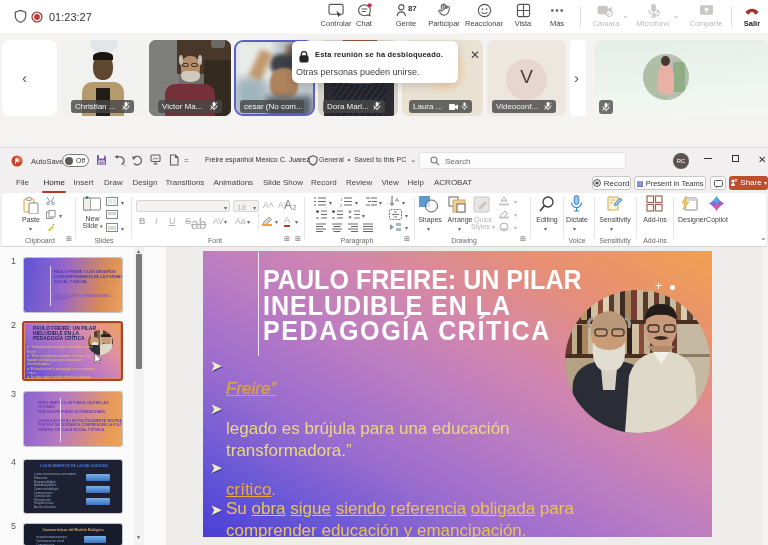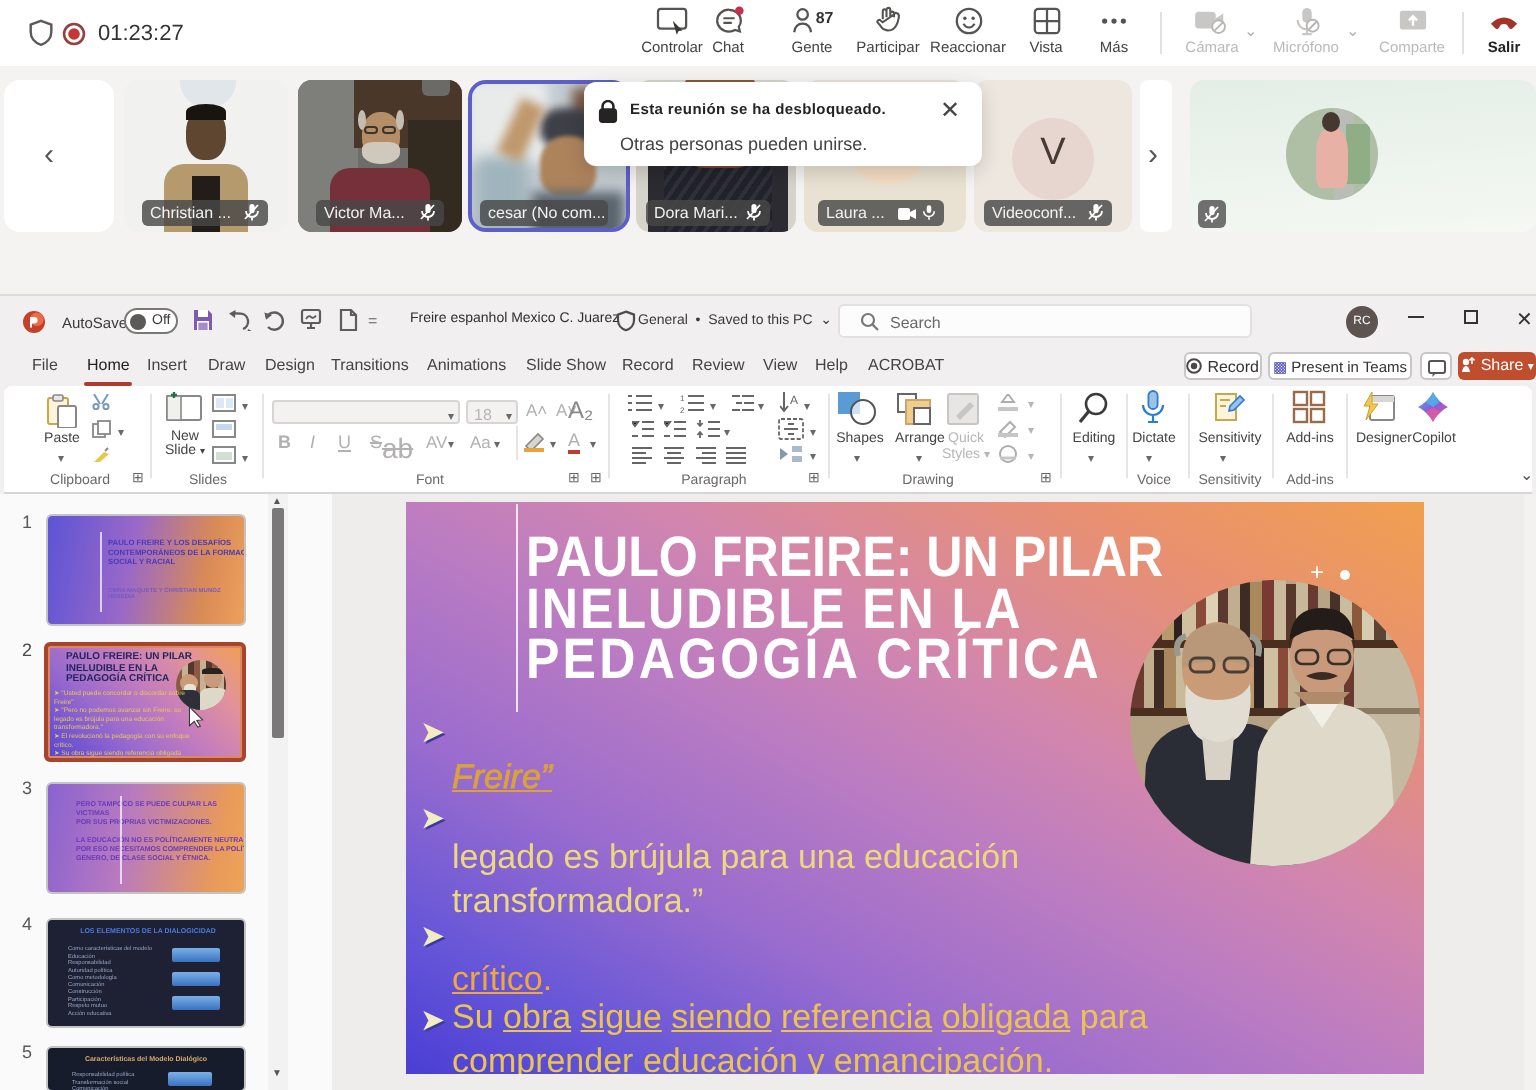--- a/index.html
+++ b/index.html
@@ -11,21 +11,21 @@
 .tbtn { position:absolute; top:3px; text-align:center; color:#424242; }
 .tbtn .lbl { font-size:7.5px; margin-top:1px; color:#424242; }
 .tbtn.gray .lbl { color:#bcbab8; }
 .tbtn svg { display:block; margin:0 auto; }
 .vsep { position:absolute; top:6px; width:1px; height:21px; background:#e3e1e0; }
 
 #strip { position:absolute; left:0; top:33px; width:768px; height:114px; background:#f4f3f1; }
 .thumb { position:absolute; top:7px; height:76px; border-radius:7px; overflow:hidden; }
 .pill { position:absolute; height:13px; background:rgba(72,72,72,.82); border-radius:3px; color:#f2f2f2; font-size:8px; line-height:13px; padding:0 4px; display:flex; align-items:center; gap:3px; white-space:nowrap; }
 
-#popup { position:absolute; left:292px; top:41px; width:199px; height:42px; background:#fff; border-radius:6px; box-shadow:0 3px 10px rgba(0,0,0,.16); z-index:30; }
+#popup { position:absolute; left:292px; top:41px; width:166px; height:42px; background:#fff; border-radius:6px; box-shadow:0 3px 10px rgba(0,0,0,.16); z-index:30; }
 
 #ppt { position:absolute; left:0; top:147px; width:768px; height:398px; background:#f2eff0; border-top:1px solid #dcdadb; }
 #titlebar { position:absolute; left:0; top:0; width:768px; height:25px; }
 #menubar { position:absolute; left:0; top:25px; width:768px; height:20px; }
 .mtab { position:absolute; top:4.5px; font-size:8px; color:#444; }
 #ribbon { position:absolute; left:2px; top:45px; width:764px; height:54px; background:#fff; border-bottom:1px solid #d8d5d6; border-radius:4px 4px 0 0; }
 .glabel { position:absolute; bottom:2px; font-size:7px; color:#6a6867; text-align:center; }
 .gsep { position:absolute; top:4px; bottom:7px; width:1px; background:#e6e4e5; }
 .car { position:absolute; font-size:6px; color:#6a6867; }
 
@@ -245,21 +245,21 @@
 </div>
 
 <div id="popup">
   <div class="abs" style="left:7px;top:8px;width:11px;height:13px">
     <svg width="10" height="12" viewBox="0 0 11 13">
         <path d="M2.5 5V3.5a3 3 0 0 1 6 0V5" fill="none" stroke="#252423" stroke-width="1.4"></path>
         <rect x="0.5" y="4.5" width="10" height="8" rx="2" fill="#252423"></rect>
       </svg>
   </div>
   <div class="abs" style="left:23px;top:9px;font-size:7.5px;font-weight:bold;color:#252423;letter-spacing:.2px">Esta reunión se ha desbloqueado.</div>
-  <div class="abs" style="left:18px;top:26px;font-size:9px;color:#424242">Otras personas pueden unirse.</div>
+  <div class="abs" style="left:4px;top:26px;font-size:9px;color:#424242">Otras personas pueden unirse.</div>
   <div class="abs" style="left:178px;top:7px;font-size:12px;color:#484644">✕</div>
 </div>
 
 <div id="ppt">
   <div id="titlebar">
     <svg class="abs" style="left:11px;top:7px" width="12" height="12" viewBox="0 0 12 12">
         <circle cx="6" cy="6" r="5.5" fill="#c4402b"></circle>
         <circle cx="7.4" cy="4.6" r="3.4" fill="#ed6c47"></circle>
         <path d="M4 3.5h2.2a1.6 1.6 0 0 1 0 3.2H5v2H4z" fill="#fff"></path>
       </svg>

